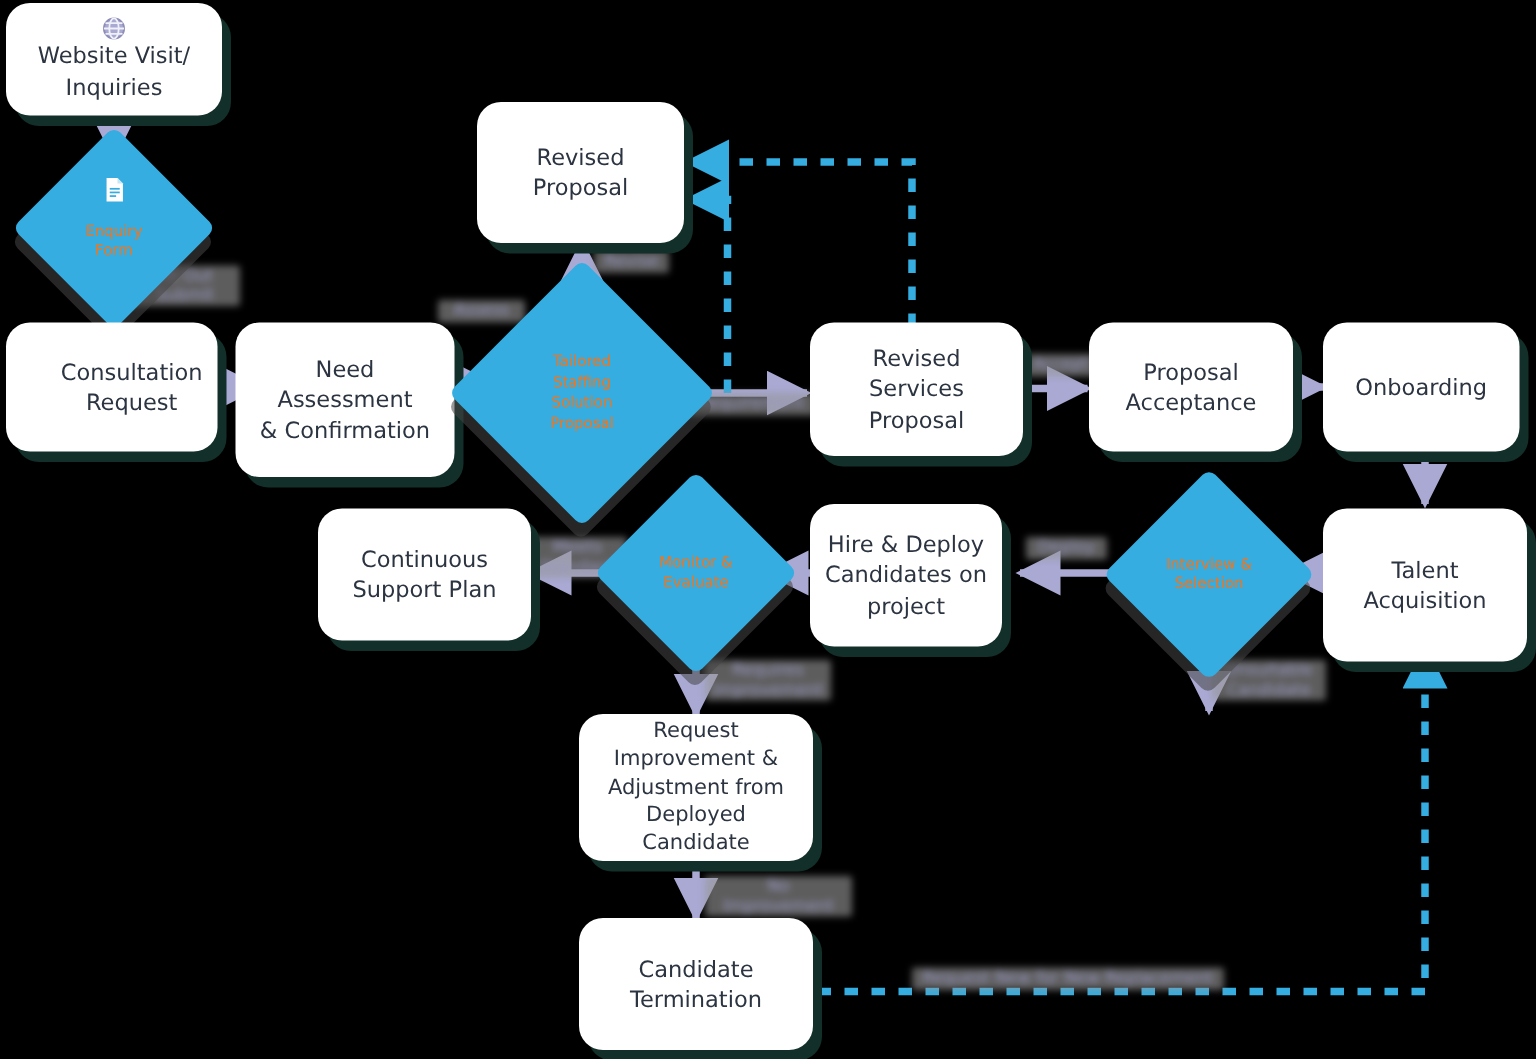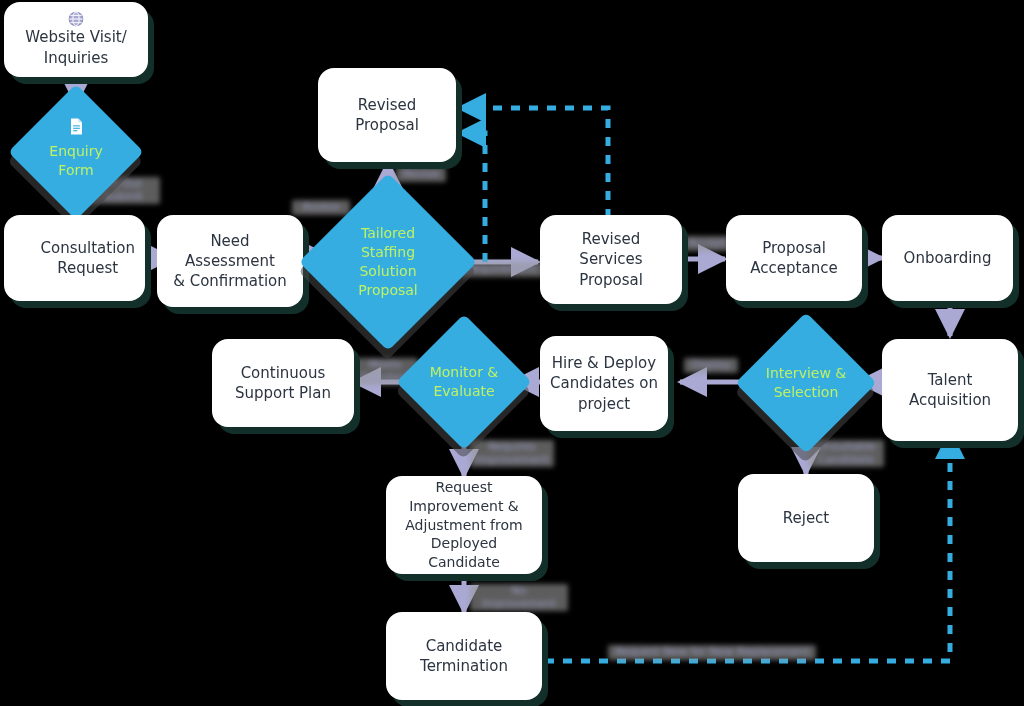--- a/index.html
+++ b/index.html
@@ -54,22 +54,22 @@
     width: 100%;
     height: 100%;
     background: #35ade0;
     transform: rotate(45deg);
     border-radius: 6px;
     box-shadow: 6px 7px 0 0 rgba(70,70,70,0.55);
   }
   .diamond .dtext {
     position: relative;
     z-index: 2;
-    color: #bef264;
-    font-size: 14px;
+    color: #f97316;
+    font-size: 10px;
     line-height: 1.35;
     width: 108%;
   }
   .node-icon {
     position: absolute;
     left: 0;
     right: 0;
     display: flex;
     justify-content: center;
     z-index: 3;
@@ -176,21 +176,21 @@
     </span>
     <span class="dtext" style="white-space:pre-line; margin-top:18px;">Enquiry
 Form</span>
   </div>
 
   <div class="node box" style="left:4px; top:215px; width:141px; height:86px;justify-content:flex-end;">
     <span class="lbl" style="white-space:pre-line;">Consultation
 Request</span>
   </div>
 
-  <div class="node box" style="left:157px; top:215px; width:146px; height:92px;">
+  <div class="node box" style="left:157px; top:215px; width:146px; height:103px;">
     <span class="lbl" style="white-space:pre-line;">Need Assessment
 &amp; Confirmation</span>
   </div>
 
   <div class="node diamond" style="left:325px; top:199px; width:126px; height:126px;">
     <div class="dshape"></div>
     <span class="dtext" style="white-space:pre-line;">Tailored
 Staffing
 Solution
 Proposal</span>
@@ -219,23 +219,20 @@
     <span class="lbl" style="white-space:pre-line;">Talent
 Acquisition</span>
   </div>
 
   <div class="node diamond" style="left:756px; top:333px; width:100px; height:100px;">
     <div class="dshape"></div>
     <span class="dtext" style="white-space:pre-line;">Interview &amp;
 Selection</span>
   </div>
 
-  <div class="node box" style="left:738px; top:474px; width:136px; height:88px;">
-    <span class="lbl" style="white-space:pre-line;">Reject</span>
-  </div>
 
   <div class="node box" style="left:540px; top:336px; width:128px; height:95px;">
     <span class="lbl" style="white-space:pre-line;">Hire &amp; Deploy
 Candidates on
 project</span>
   </div>
 
   <div class="node diamond" style="left:416px; top:334px; width:96px; height:96px;">
     <div class="dshape"></div>
     <span class="dtext" style="white-space:pre-line;">Monitor &amp;

